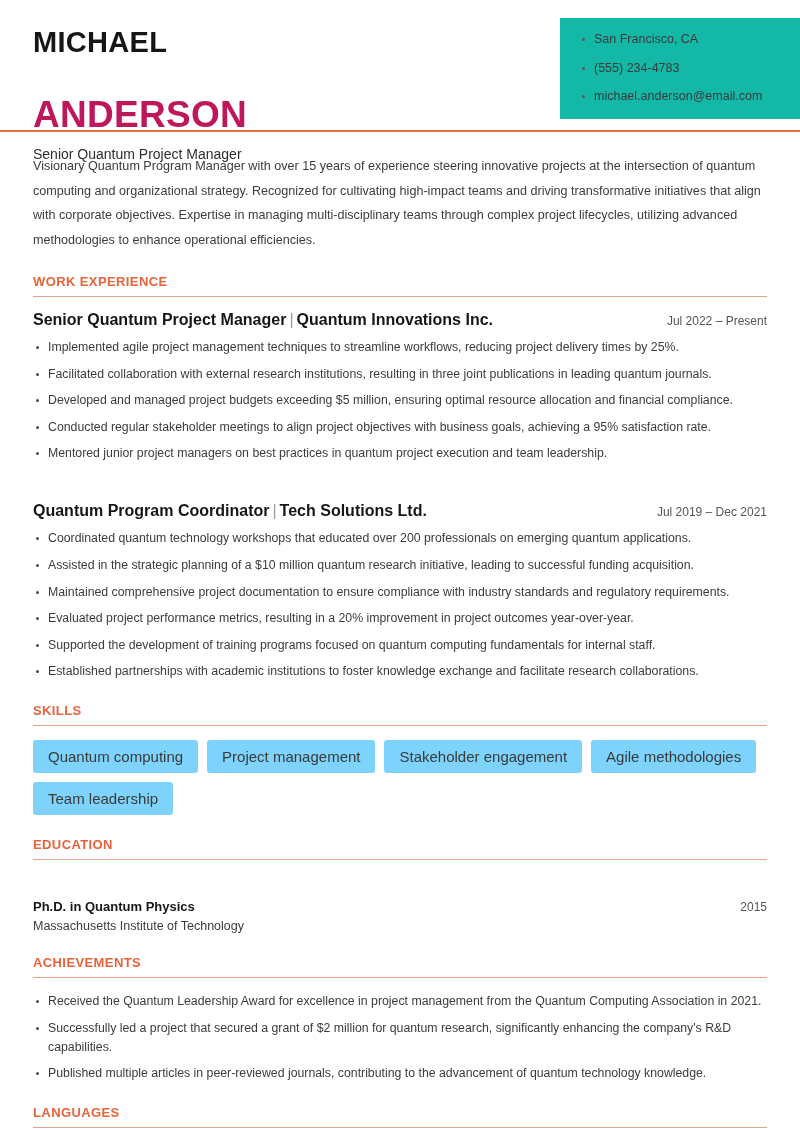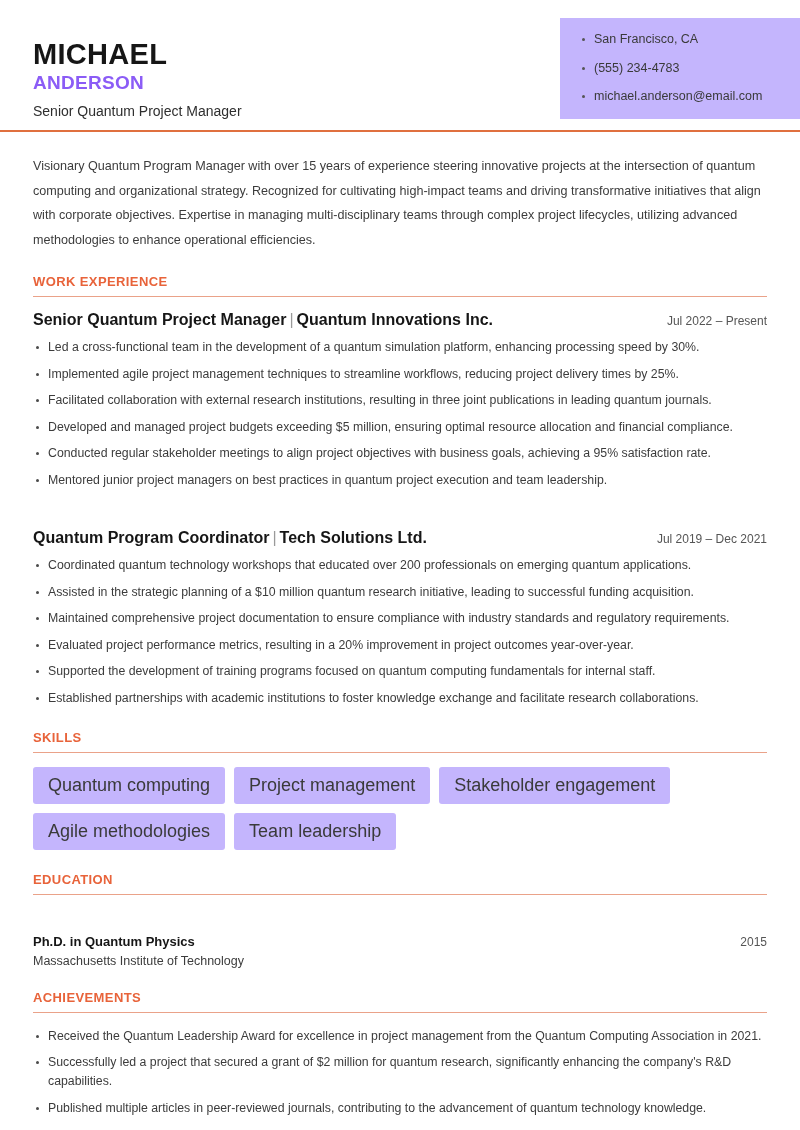--- a/index.html
+++ b/index.html
@@ -22,21 +22,21 @@
     position: relative;
     height: 132px;
     border-bottom: 2px solid #e0703f;
   }
 
   .contact-box {
     position: absolute;
     right: 0;
     top: 18px;
     width: 240px;
-    background: #c4b5fd;
+    background: #14b8a6;
     padding: 14px 0 14px 22px;
   }
 
   .contact-list {
     list-style: none;
   }
 
   .contact-list li {
     position: relative;
     font-size: 12.5px;
@@ -54,37 +54,38 @@
     top: 6px;
     width: 3px;
     height: 3px;
     background: #555;
     border-radius: 50%;
   }
 
   .name-block {
     position: absolute;
     left: 33px;
-    top: 38px;
+    top: 26px;
   }
 
   .name-first {
     font-size: 29px;
     font-weight: bold;
     letter-spacing: 0.3px;
     color: #161616;
     line-height: 1.16;
   }
 
   .name-last {
-    font-size: 19px;
+    font-size: 37px;
     font-weight: bold;
     letter-spacing: 0.3px;
-    color: #8b5cf6;
+    color: #be185d;
     line-height: 1.16;
+    margin-top: 34px;
   }
 
   .job-title {
     margin-top: 9px;
     font-size: 14px;
     color: #2e2e2e;
     font-weight: normal;
   }
 
   
@@ -170,24 +171,24 @@
   }
 
   
   .pills {
     display: flex;
     flex-wrap: wrap;
     gap: 9px;
   }
 
   .pill {
-    background: #c4b5fd;
+    background: #7dd3fc;
     border-radius: 3px;
     padding: 8px 15px;
-    font-size: 18px;
+    font-size: 15px;
     color: #3a3a3a;
     white-space: nowrap;
   }
 
   .pill.small { padding: 7px 13px; }
 
   
   .edu-head {
     display: flex;
     justify-content: space-between;
@@ -242,21 +243,20 @@
     <div class="section-rule"></div>
 
     <div class="entry">
       <div class="entry-head">
         <div class="entry-title">
           <span>Senior Quantum Project Manager</span><span class="entry-sep">|</span><span>Quantum Innovations Inc.</span>
         </div>
         <div class="entry-date">Jul 2022 – Present</div>
       </div>
       <ul class="bullets">
-        <li>Led a cross-functional team in the development of a quantum simulation platform, enhancing processing speed by 30%.</li>
         <li>Implemented agile project management techniques to streamline workflows, reducing project delivery times by 25%.</li>
         <li>Facilitated collaboration with external research institutions, resulting in three joint publications in leading quantum journals.</li>
         <li>Developed and managed project budgets exceeding $5 million, ensuring optimal resource allocation and financial compliance.</li>
         <li>Conducted regular stakeholder meetings to align project objectives with business goals, achieving a 95% satisfaction rate.</li>
         <li>Mentored junior project managers on best practices in quantum project execution and team leadership.</li>
       </ul>
     </div>
 
     <div class="entry">
       <div class="entry-head">

